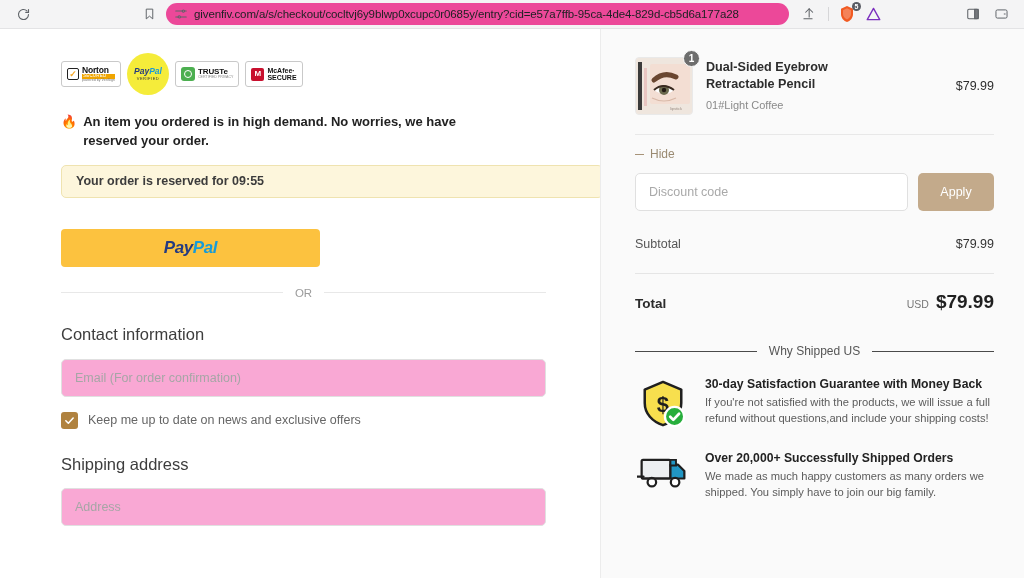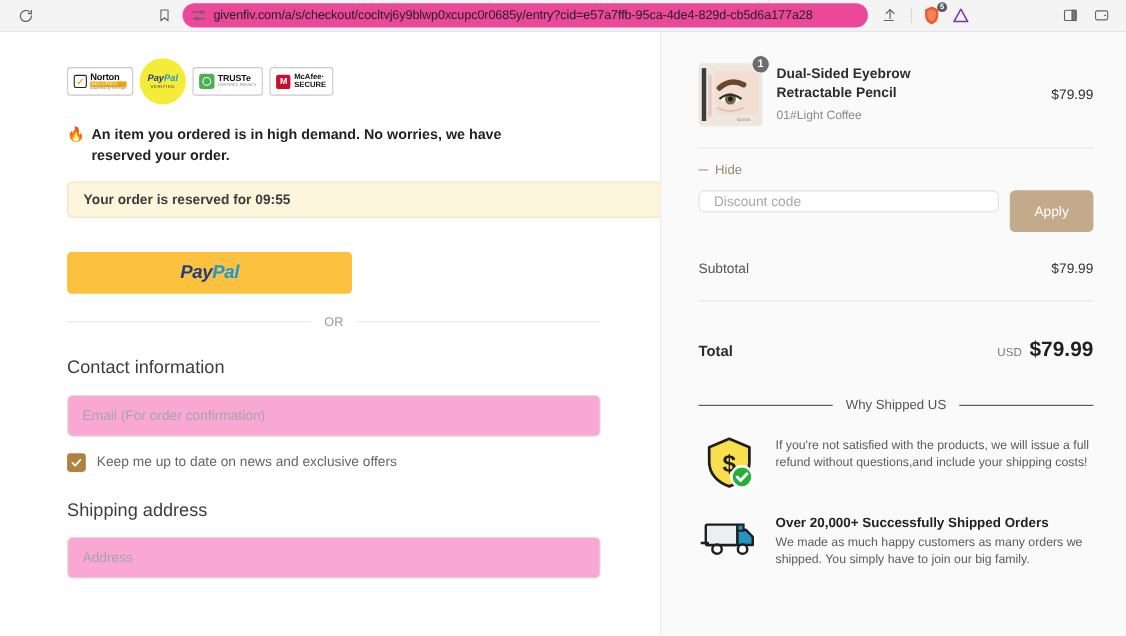--- a/index.html
+++ b/index.html
@@ -276,21 +276,21 @@
 
   .hr-soft { height: 1px; background: #e8e8e8; margin: 19px 0 0 0; }
 
   .hide-row { display: flex; align-items: center; gap: 6px; margin-top: 12px; cursor: pointer; }
   .hide-dash { width: 9px; height: 1px; background: #a79378; }
   .hide-txt { font-size: 12px; color: #9a8a72; }
 
   .discount-row { display: flex; gap: 10px; margin-top: 12px; }
   .discount-input {
     flex: 1 1 auto;
-    height: 20px;
+    height: 38px;
     border: 1px solid #e0e0e0;
     border-radius: 5px;
     background: #fff;
     padding: 0 13px;
     font-size: 12.5px;
     font-family: "Liberation Sans", sans-serif;
     outline: none;
     color: #0f766e;
   }
   .discount-input::placeholder { color: #a9a9a9; }
@@ -311,21 +311,21 @@
   .sub-label { font-size: 12.5px; color: #555; }
   .sub-val { font-size: 12.5px; color: #333; }
 
   .hr-soft2 { height: 1px; background: #e5e5e5; margin-top: 22px; }
 
   .total-row {
     display: flex; justify-content: space-between; align-items: baseline;
     margin-top: 17px;
   }
   .total-label { font-size: 13.5px; font-weight: bold; color: #2b2b2b; }
-  .total-right { display: flex; align-items: baseline; gap: 7px; margin-top: 17px; }
+  .total-right { display: flex; align-items: baseline; gap: 7px; }
   .usd { font-size: 10.5px; color: #777; }
   .total-val { font-size: 19px; font-weight: bold; color: #1f1f1f; }
 
   .why-row { display: flex; align-items: center; gap: 12px; margin-top: 31px; }
   .why-line { flex: 1; height: 1px; background: #4a4a4a; }
   .why-txt { font-size: 12px; color: #555; }
 
   .feature { display: flex; gap: 14px; margin-top: 19px; align-items: flex-start; }
   .feature-icon { width: 56px; flex: 0 0 auto; display:flex; justify-content:center; padding-top:2px;}
   .feature-body { flex: 1 1 auto; }
@@ -537,20 +537,21 @@
     <div class="feature">
       <div class="feature-icon">
         <svg width="50" height="50" viewBox="0 0 52 52">
           <path d="M26 3L7 11v14c0 11 8 19.5 19 23 11-3.5 19-12 19-23V11z" fill="#f7df4e" stroke="#1f1f1f" stroke-width="2.6" stroke-linejoin="round"></path>
           <text x="26" y="34" font-size="23" font-weight="bold" fill="#1f1f1f" text-anchor="middle" font-family="Liberation Sans, sans-serif">$</text>
           <circle cx="38" cy="39" r="10" fill="#27ae3c" stroke="#fff" stroke-width="2.4"></circle>
           <path d="M33.5 39.2l3.2 3.3 6-6.4" stroke="#fff" stroke-width="2.8" fill="none" stroke-linecap="round" stroke-linejoin="round"></path>
         </svg>
       </div>
       <div class="feature-body">
+        <div class="feature-title">30-day Satisfaction Guarantee with Money Back</div>
         <div class="feature-desc">If you're not satisfied with the products, we will issue a full refund without questions,and include your shipping costs!</div>
       </div>
     </div>
 
     <div class="feature feature2">
       <div class="feature-icon">
         <svg width="52" height="38" viewBox="0 0 56 40">
           <rect x="5" y="7" width="31" height="20" rx="1.5" fill="#eceff1" stroke="#1f1f1f" stroke-width="2.4"></rect>
           <path d="M36 12h8l7 7v8H36z" fill="#2196c4" stroke="#1f1f1f" stroke-width="2.4" stroke-linejoin="round"></path>
           <path d="M36 7h6v6h-6z" fill="#2196c4" stroke="#1f1f1f" stroke-width="2"></path>

